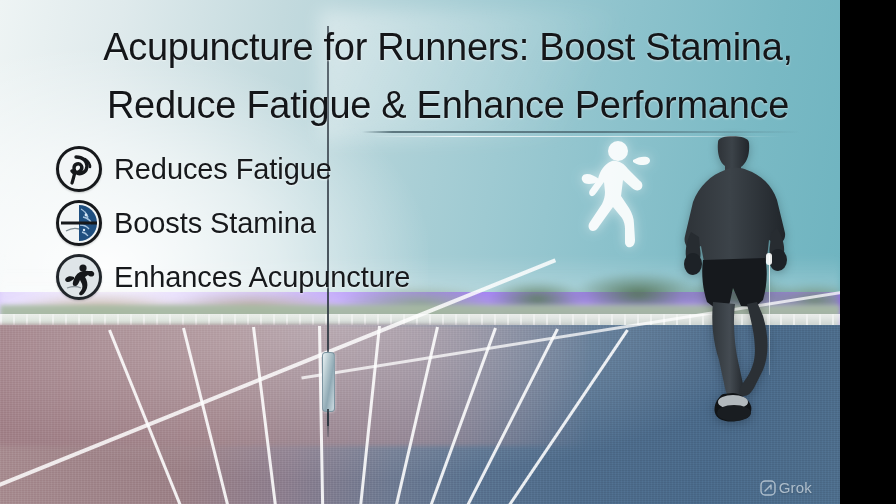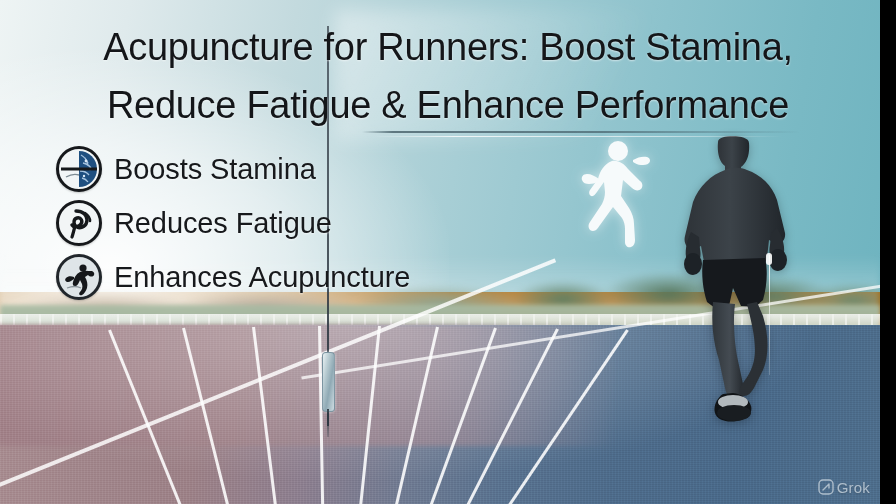--- a/index.html
+++ b/index.html
@@ -1,23 +1,24 @@
 <!DOCTYPE html>
 <html><head>
 <meta charset="utf-8">
 <style>
   html,body{margin:0;padding:0;background:#000;}
   body{font-family:"Liberation Sans","DejaVu Sans",sans-serif;}
 
   #poster{
     position:relative;
-    width:880px;height:504px;
+    width:816px;height:504px;
     overflow:hidden;
-    background:#a16207;
+    background:#8b5cf6;
     user-select:none;
+    padding-left:24px;
   }
 
   
   .layer{position:absolute;left:0;top:0;width:100%;height:100%;}
 
   
   .sky{
     height:58%;
     background:
       linear-gradient(100deg,
@@ -194,22 +195,22 @@
     opacity:.92;
     filter:drop-shadow(0 0 6px rgba(255,255,255,.55));
   }
   .runner-main{
     position:absolute;left:655px;top:136px;width:160px;height:296px;
     filter:drop-shadow(0 2px 5px rgba(0,0,0,.25));
   }
 
   
   .watermark{
-    position:absolute;right:10px;bottom:8px;
-    display:flex;align-items:flex-start;gap:3px;
+    position:absolute;right:28px;bottom:8px;
+    display:flex;align-items:flex-end;gap:3px;
     opacity:.62;
   }
   .wm-mark{width:16px;height:16px;display:block;}
   .wm-text{
     color:#e9eff3;font-size:15px;letter-spacing:.2px;
     text-shadow:0 1px 2px rgba(0,0,0,.35);
   }
 </style>
 </head>
 <body>
@@ -294,48 +295,48 @@
 
   <div class="headline">
     <span class="l1">Acupuncture for Runners:  Boost Stamina,</span>
     <span class="l2">Reduce Fatigue &amp; Enhance Performance</span>
   </div>
 
   <div class="rule"></div>
   <div class="rule2"></div>
 
   <div class="bullets">
+
+    <div class="bullet">
+      <span class="badge">
+        <svg viewBox="0 0 40 40" aria-hidden="true">
+          <path d="M17 8 C24 8 28 12 28 17 C28 23 22 26 18 24 C14 22 14 16 18 15 C22 14 24 18 22 21 C20 24 15 25 13 22" stroke="#16181b" stroke-width="3.4" fill="none" stroke-linecap="round"></path>
+          <path d="M16 23 C15 27 14 31 13 34" stroke="#16181b" stroke-width="3.2" fill="none" stroke-linecap="round"></path>
+          <path d="M26 10 C29 12 31 15 31 18" stroke="#16181b" stroke-width="2.6" fill="none" stroke-linecap="round"></path>
+        </svg>
+      </span>
+      <span class="bullet-text">Reduces Fatigue</span>
+    </div>
 
     <div class="bullet">
       <span class="badge">
         <svg viewBox="0 0 40 40" aria-hidden="true">
           <path d="M20 2 A18 18 0 0 1 20 38 Z" fill="#1f4f80"></path>
           <path d="M22 6 q5 3 7 8 M24 14 q5 1 8 5 M21 22 q6 0 9 4 M23 29 q4 1 6 4 M26 9 q3 4 3 8" stroke="#bcd6ee" stroke-width="1.3" fill="none" opacity=".85"></path>
           <circle cx="27" cy="12" r="1.4" fill="#dbe9f6"></circle>
           <circle cx="31" cy="20" r="1.2" fill="#dbe9f6"></circle>
           <circle cx="25" cy="27" r="1.2" fill="#dbe9f6"></circle>
           <path d="M2 20 H38" stroke="#16181b" stroke-width="3"></path>
           <path d="M7 28 q7 -4 13 -2" stroke="#7d8a92" stroke-width="1.4" fill="none"></path>
         </svg>
       </span>
       <span class="bullet-text">Boosts Stamina</span>
     </div>
 
     <div class="bullet">
-      <span class="badge">
-        <svg viewBox="0 0 40 40" aria-hidden="true">
-          <path d="M17 8 C24 8 28 12 28 17 C28 23 22 26 18 24 C14 22 14 16 18 15 C22 14 24 18 22 21 C20 24 15 25 13 22" stroke="#16181b" stroke-width="3.4" fill="none" stroke-linecap="round"></path>
-          <path d="M16 23 C15 27 14 31 13 34" stroke="#16181b" stroke-width="3.2" fill="none" stroke-linecap="round"></path>
-          <path d="M26 10 C29 12 31 15 31 18" stroke="#16181b" stroke-width="2.6" fill="none" stroke-linecap="round"></path>
-        </svg>
-      </span>
-      <span class="bullet-text">Reduces Fatigue</span>
-    </div>
-
-    <div class="bullet">
       <span class="badge" style="background:#dfe5e8;border-color:#21262b;">
         <svg viewBox="0 0 40 40" aria-hidden="true">
           <circle cx="24" cy="11" r="3.6" fill="#16181b"></circle>
           <path d="M21 15 C17 17 15 21 14 25 C13 28 15 30 17 29 C19 28 20 25 21 23 L23 27 C24 30 23 33 21 35
                    C19 37 21 39 23 38 C25 37 27 34 28 31 C29 27 28 23 26 20 L29 18 C31 20 34 20 35 18
                    C36 16 34 14 32 14 C29 14 25 13 21 15 Z" fill="#16181b"></path>
           <path d="M15 20 C12 19 9 19 7 21 C5 23 7 25 9 25 C11 25 13 23 15 22 Z" fill="#16181b"></path>
           <path d="M8 31 q8 -3 14 0" stroke="#8a949a" stroke-width="1.3" fill="none"></path>
         </svg>
       </span>

